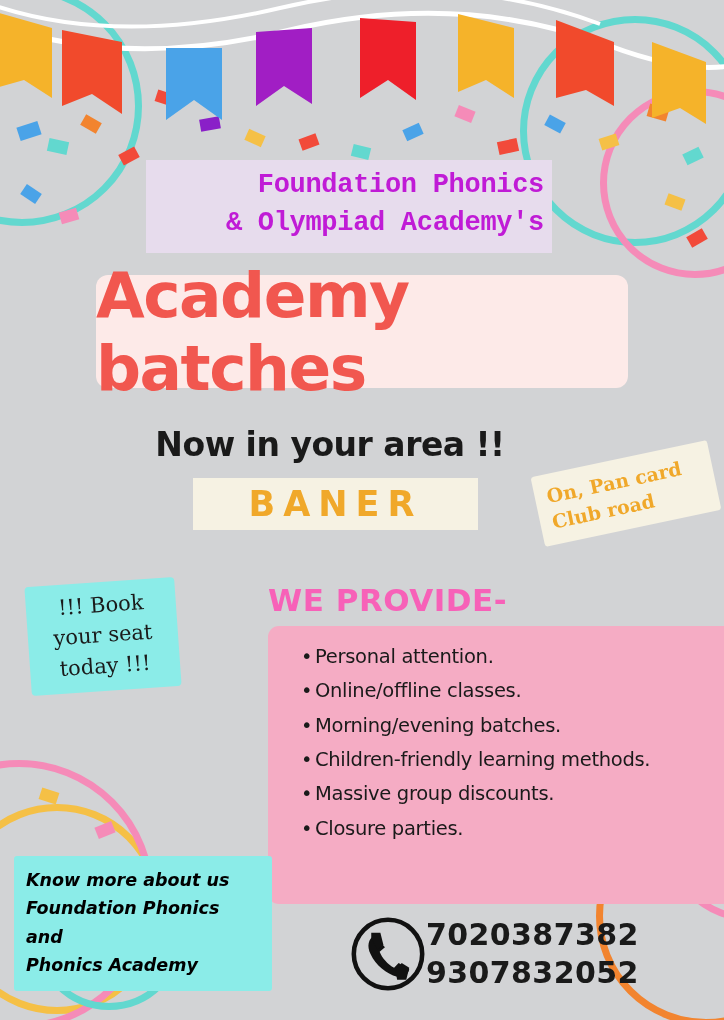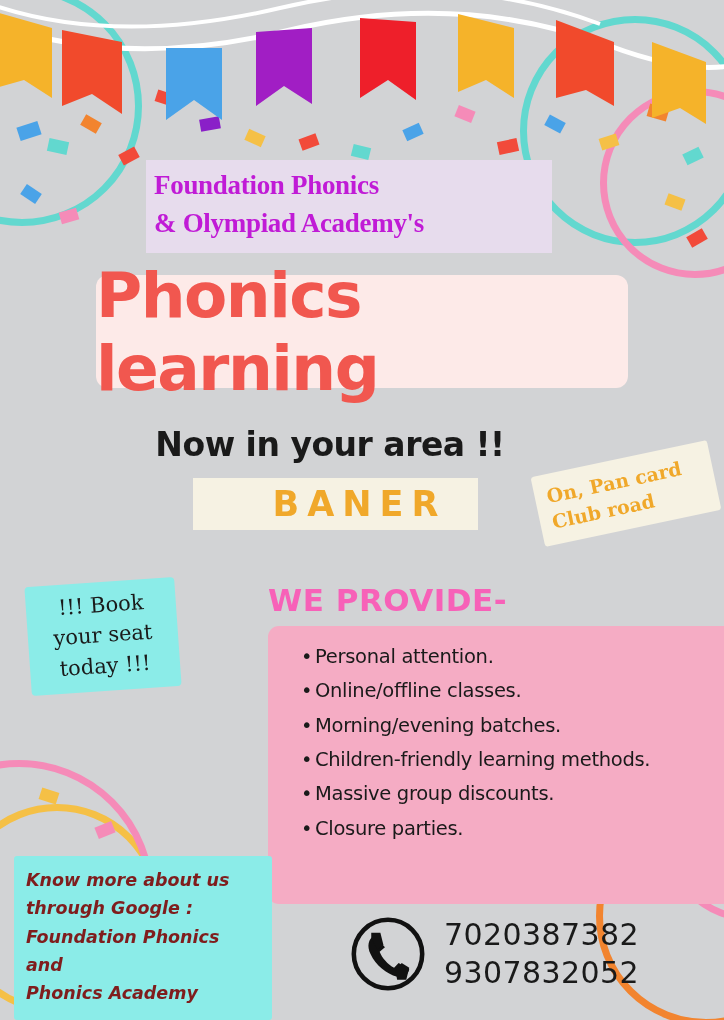--- a/index.html
+++ b/index.html
@@ -40,23 +40,23 @@
   }
 
   
   .academy-name {
     position: absolute;
     left: 146px;
     top: 160px;
     width: 406px;
     padding: 6px 8px 10px 8px;
     background: #e7dced;
-    text-align: left;
+    text-align: right;
     color: #c01bd6;
-    font-family: Liberation Serif, serif;
+    font-family: Liberation Mono, monospace;
     font-weight: bold;
     font-size: 27px;
     line-height: 1.42;
     letter-spacing: -0.3px;
   }
 
   .title-band {
     position: absolute;
     left: 96px;
     top: 275px;
@@ -109,21 +109,20 @@
     width: 285px;
     height: 50px;
     display: flex;
     align-items: center;
     justify-content: center;
     color: #f0a82a;
     font-family: "DejaVu Sans", sans-serif;
     font-weight: bold;
     font-size: 35px;
     letter-spacing: 8px;
-    margin-left: 24px;
   }
 
   
   .road-note {
     position: absolute;
     left: 536px;
     top: 458px;
     width: 180px;
     padding: 10px 12px;
     background: #f6f2e3;
@@ -196,21 +195,21 @@
   }
 
   
   .google-note {
     position: absolute;
     left: 14px;
     top: 856px;
     width: 258px;
     padding: 10px 12px 12px 12px;
     background: #8bece8;
-    color: #7f1d1d;
+    color: #000000;
     font-family: "DejaVu Sans", sans-serif;
     font-style: italic;
     font-weight: bold;
     font-size: 17.5px;
     line-height: 1.62;
     border-radius: 3px;
   }
 
   
   .phone-block {
@@ -221,24 +220,23 @@
     height: 90px;
     display: flex;
     align-items: flex-start;
   }
   .phone-icon {
     width: 76px;
     height: 76px;
     flex: 0 0 76px;
   }
   .phone-numbers {
-    margin-left: 18px;
-    color: #1a1a1a;
-    font-family: "DejaVu Sans", sans-serif;
-    font-weight: normal;
+    color: #1a1a1a;
+    font-family: "DejaVu Sans", sans-serif;
+    font-weight: bold;
     font-size: 30px;
     line-height: 1.28;
     letter-spacing: 0.4px;
   }
 </style>
 </head>
 <body>
 
 <div id="poster">
 
@@ -313,21 +311,21 @@
       </g>
     </svg>
   </div>
 
   <div class="academy-name">
     <div>Foundation Phonics</div>
     <div>&amp; Olympiad Academy's</div>
   </div>
 
   <div class="title-band"></div>
-  <div class="title-text">Phonics learning</div>
+  <div class="title-text">Academy batches</div>
 
   <div class="subtitle">Now in your area !!</div>
 
   <div class="location-band"></div>
   <div class="location-text">BANER</div>
 
   <div class="road-note">
     <div>On, Pan card</div>
     <div>Club road</div>
   </div>
@@ -346,21 +344,20 @@
       <li><span class="dot">•</span><span>Online/offline classes.</span></li>
       <li><span class="dot">•</span><span>Morning/evening batches.</span></li>
       <li><span class="dot">•</span><span>Children-friendly learning methods.</span></li>
       <li><span class="dot">•</span><span>Massive group discounts.</span></li>
       <li><span class="dot">•</span><span>Closure parties.</span></li>
     </ul>
   </div>
 
   <div class="google-note">
     <div>Know more about us</div>
-    <div>through Google :</div>
     <div>Foundation Phonics and</div>
     <div>Phonics Academy</div>
   </div>
 
   <div class="phone-block">
     <svg class="phone-icon" viewBox="0 0 100 100">
       <circle cx="50" cy="50" r="45" fill="none" stroke="#111111" stroke-width="6"></circle>
       <path d="M32 26 C24 30 22 40 27 50 C34 65 48 76 62 80 C70 82 76 78 78 70 L64 62 L58 68 C50 64 42 55 39 47 L46 41 Z" fill="#111111"></path>
       <path d="M28 22 L40 22 L44 38 L36 44 L28 30 Z" fill="#111111"></path>
       <path d="M62 84 L74 84 L78 68 L68 62 L60 72 Z" fill="#111111"></path>

